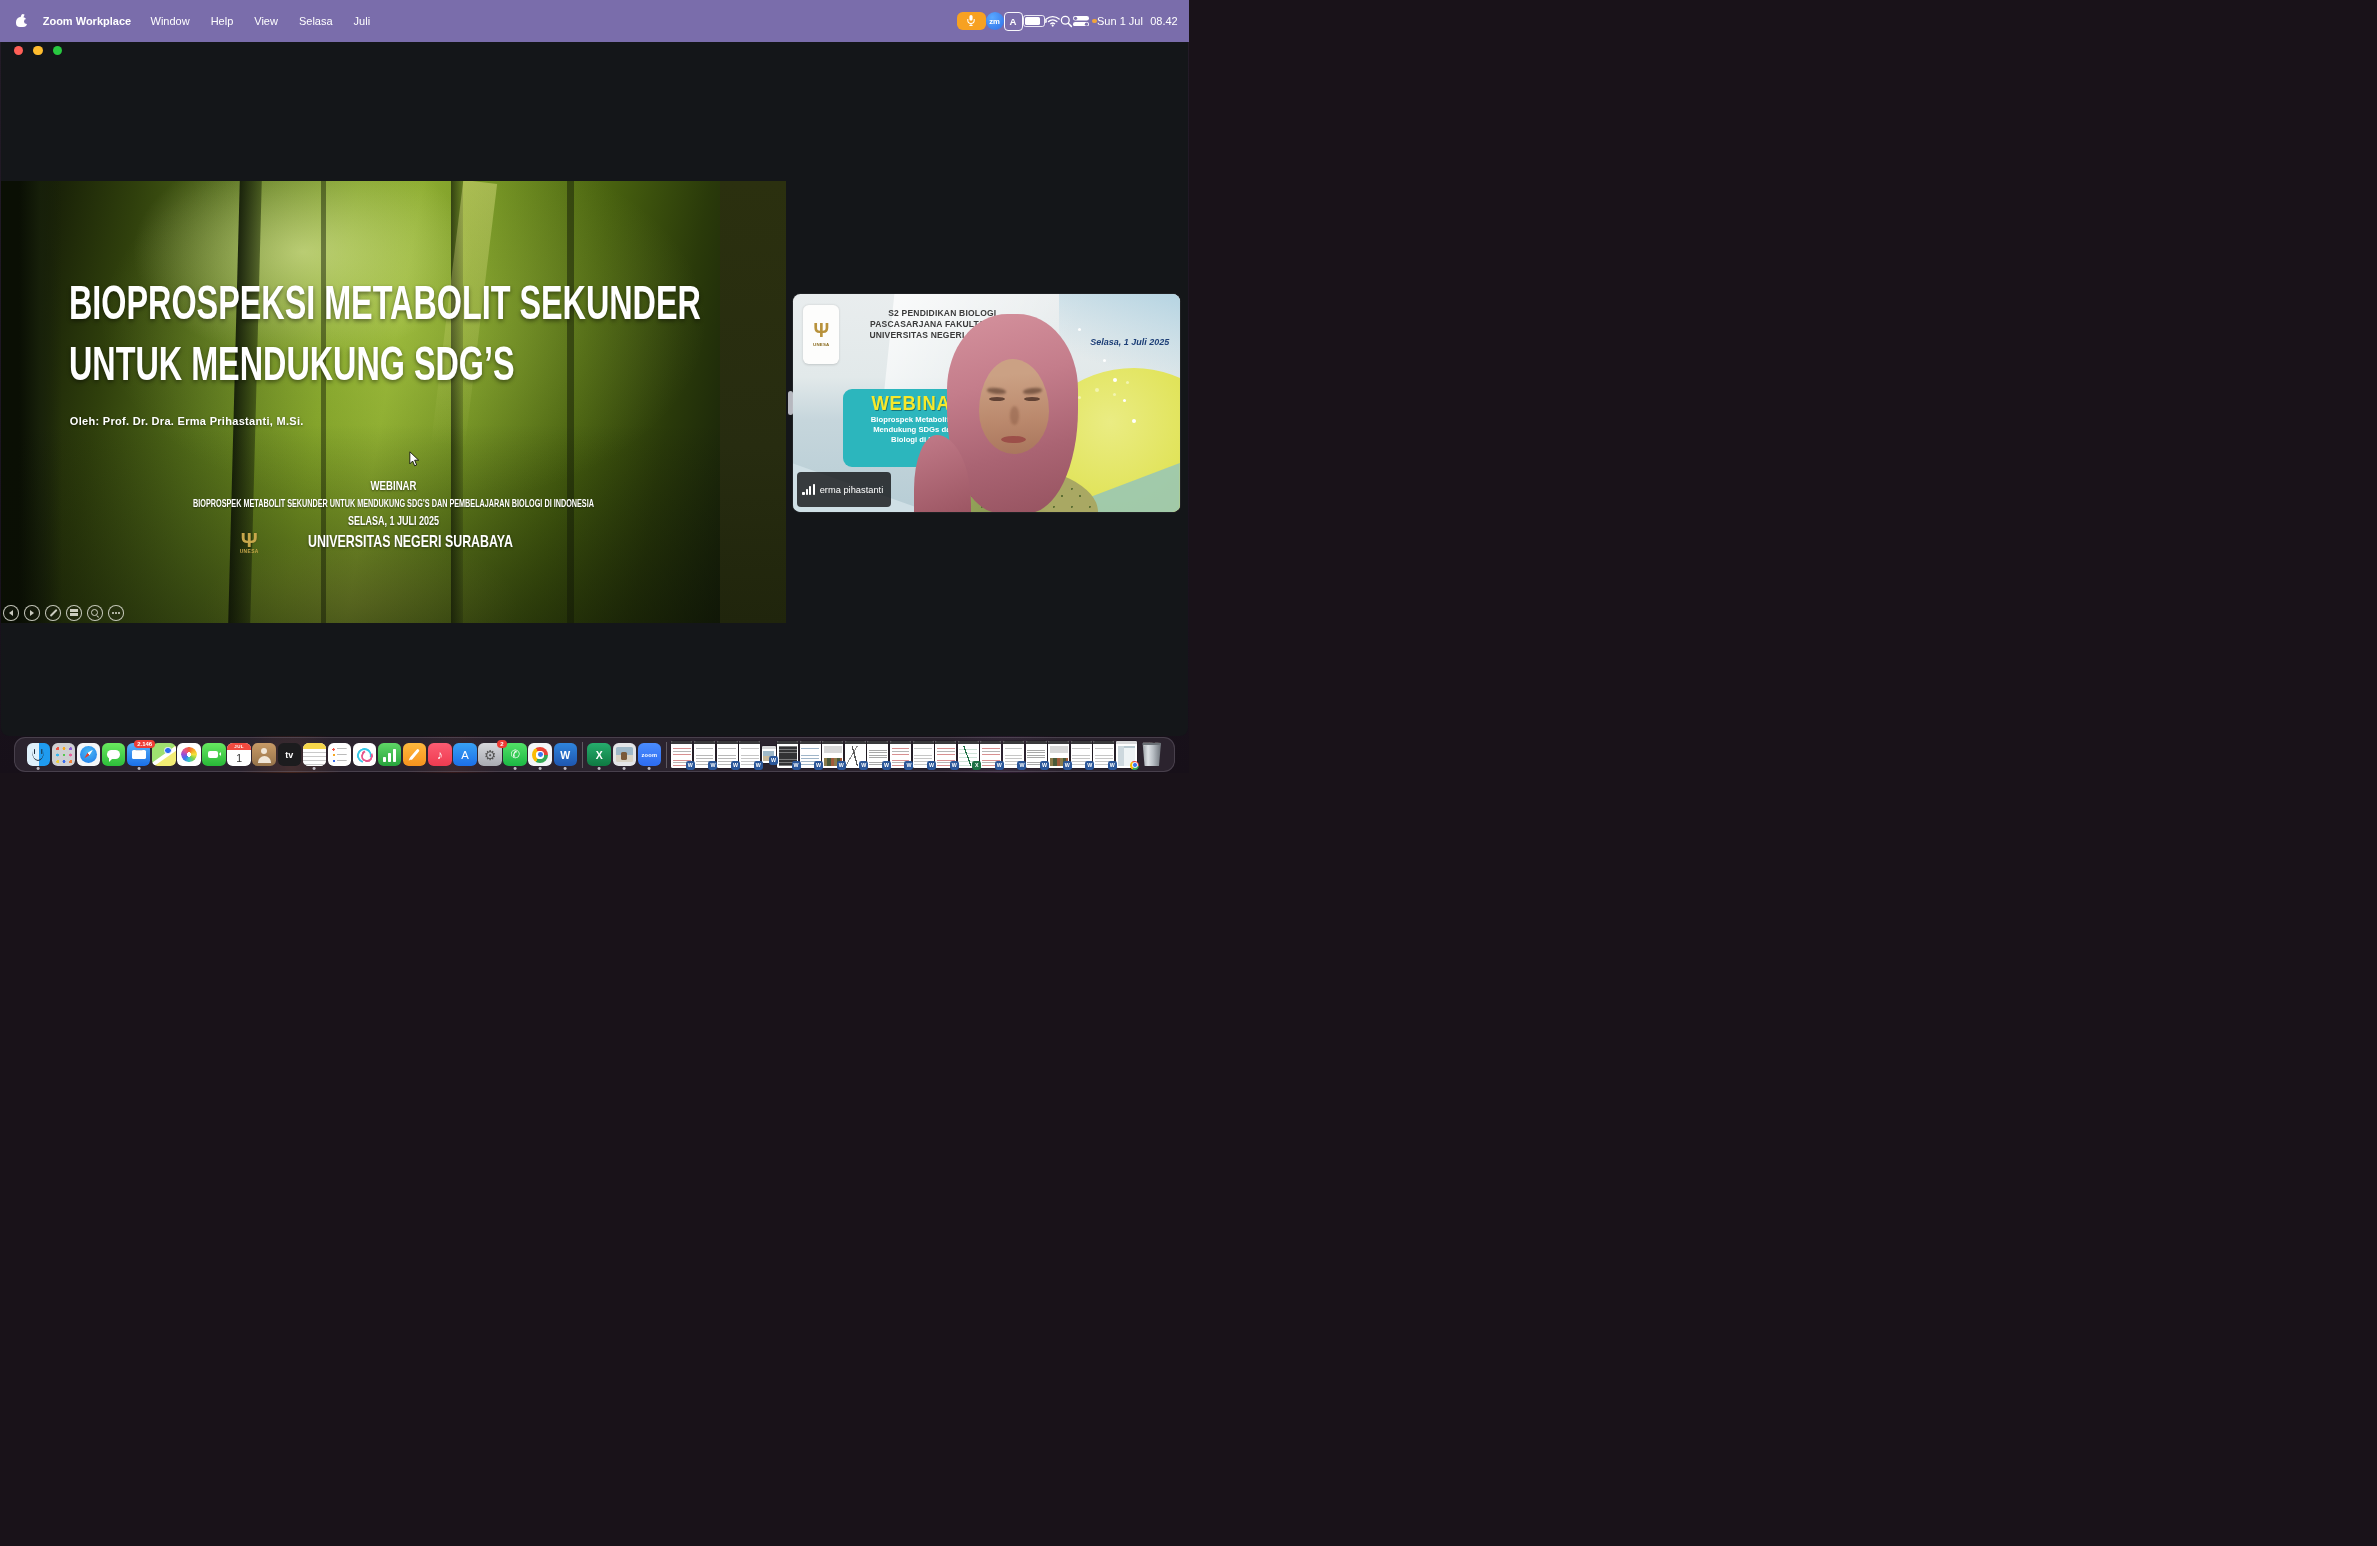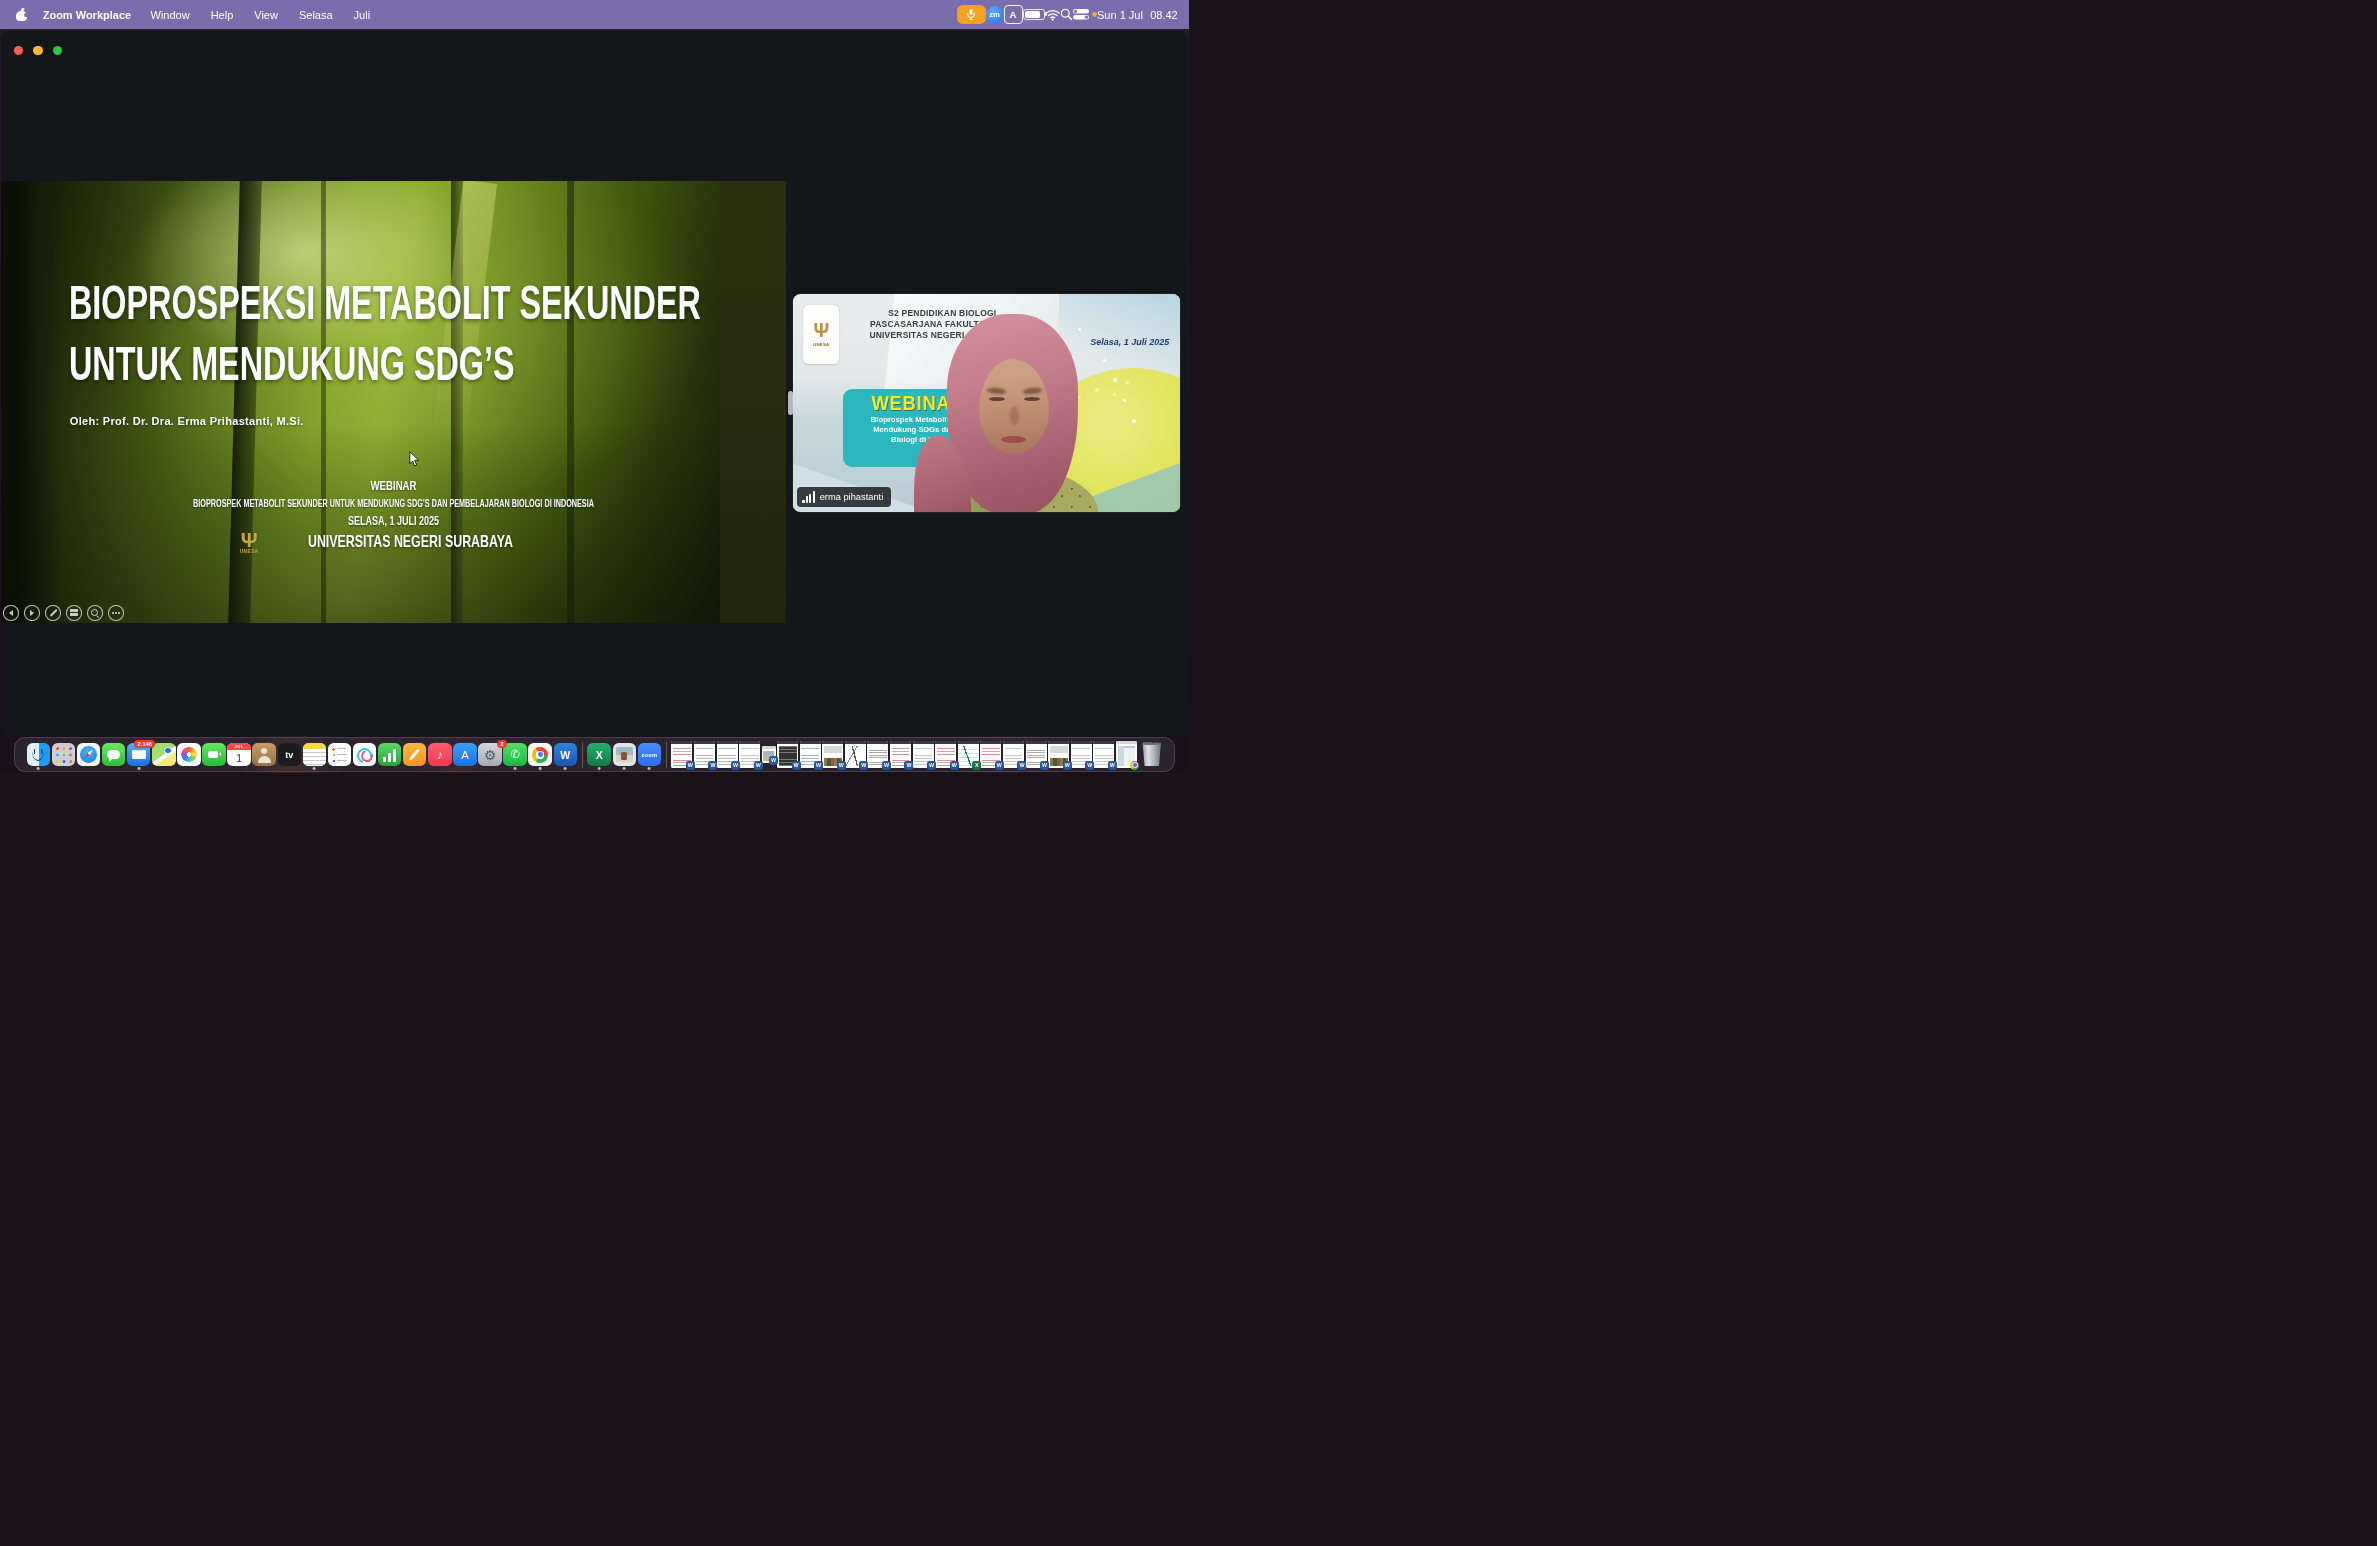--- a/index.html
+++ b/index.html
@@ -4,21 +4,21 @@
 <style>
   html,body{margin:0;padding:0;background:#191219;}
   .screen{position:relative;width:1189px;height:773px;overflow:hidden;
     font-family:"Liberation Sans",sans-serif;
     background:
       radial-gradient(circle 73px at 291px 768px, rgba(255,120,40,.20), transparent 70%),
       radial-gradient(circle 65px at 453px 770px, rgba(210,70,35,.16), transparent 70%),
       radial-gradient(circle 89px at 1003px 768px, rgba(130,70,140,.22), transparent 70%),
       linear-gradient(180deg,#241c28 0%,#1b1420 60%,#171019 100%);}
   
-  .menubar{position:absolute;left:0;top:0;width:1189px;height:29px;background:#7a6dab;
+  .menubar{position:absolute;left:0;top:0;width:1189px;height:42px;background:#7a6dab;
     display:flex;align-items:center;color:#fff;font-size:11px;z-index:50;}
   .mb-left{display:flex;align-items:center;gap:19.4px;padding-left:16px;}
   .mb-appname{font-weight:bold;margin-left:-3.2px;}
   .menu-item{cursor:default;}
   .mb-right{margin-left:auto;display:flex;align-items:center;gap:0;padding-right:11.3px;}
   .apple{position:relative;width:10.5px;height:12px;}
   .apple .body{position:absolute;left:0;top:2.4px;width:10.5px;height:9.7px;background:#fff;border-radius:4.9px 4.9px 4px 4px;}
   .apple .bite{position:absolute;right:-2.4px;top:4px;width:4.9px;height:4.9px;border-radius:50%;background:#7a6dab;}
   .apple .leaf{position:absolute;left:4.9px;top:-0.8px;width:3.2px;height:4px;background:#fff;border-radius:60% 0 60% 0;transform:rotate(18deg);}
   .mic-pill{width:29px;height:18.6px;border-radius:5.7px;background:#f7a122;display:flex;align-items:center;justify-content:center;}
@@ -126,21 +126,21 @@
   .face .nose{position:absolute;left:31px;top:47px;width:9px;height:19.4px;border-radius:50%;background:rgba(120,75,55,.35);filter:blur(1.2px);}
   .face .mouth{position:absolute;left:22.6px;top:77px;width:25px;height:7.3px;border-radius:50%;background:#9c4f49;}
   .shoulder{position:absolute;left:129px;bottom:0;width:176px;height:47px;border-radius:45% 55% 0 0/100% 100% 0 0;
     background:
       radial-gradient(circle 2.4px at 5.7px 5.7px,#5e7034 45%,transparent 50%),
       radial-gradient(circle 2.4px at 13.7px 13px,#5e7034 45%,transparent 50%),
       linear-gradient(120deg,#9aa85e 20%,#8a9a52 50%,#a9a863 75%);
     background-size:18px 18px,18px 18px,auto;}
   .drape{position:absolute;left:121px;bottom:0;width:57px;height:77px;border-radius:40% 60% 0 0/70% 90% 0 0;
     background:linear-gradient(160deg,#c27b89,#9c5663);}
-  .name-pill{position:absolute;left:4px;bottom:4.9px;height:20px;border-radius:4px;background:rgba(16,18,20,.8);
+  .name-pill{position:absolute;left:4px;bottom:4.9px;height:35px;border-radius:4px;background:rgba(16,18,20,.8);
     display:flex;align-items:center;padding:0 7.3px 0 5.7px;gap:4.9px;}
   .sig{display:flex;align-items:flex-end;gap:1.3px;}
   .sig i{width:2.1px;background:#fff;border-radius:0.8px;display:block;}
   .name-pill span{color:#fff;font-size:9.3px;font-weight:500;}
   
   .dock{position:absolute;left:13.7px;top:737px;width:1161px;height:35px;border-radius:11.3px;
     background:rgba(64,57,68,.48);border:0.8px solid rgba(130,120,135,.35);box-sizing:border-box;
     display:flex;align-items:center;justify-content:center;gap:1.6px;z-index:40;}
   .dock-item{position:relative;flex:0 0 auto;}
   .app-icon{width:23.5px;height:23.5px;border-radius:5.7px;position:relative;overflow:hidden;

